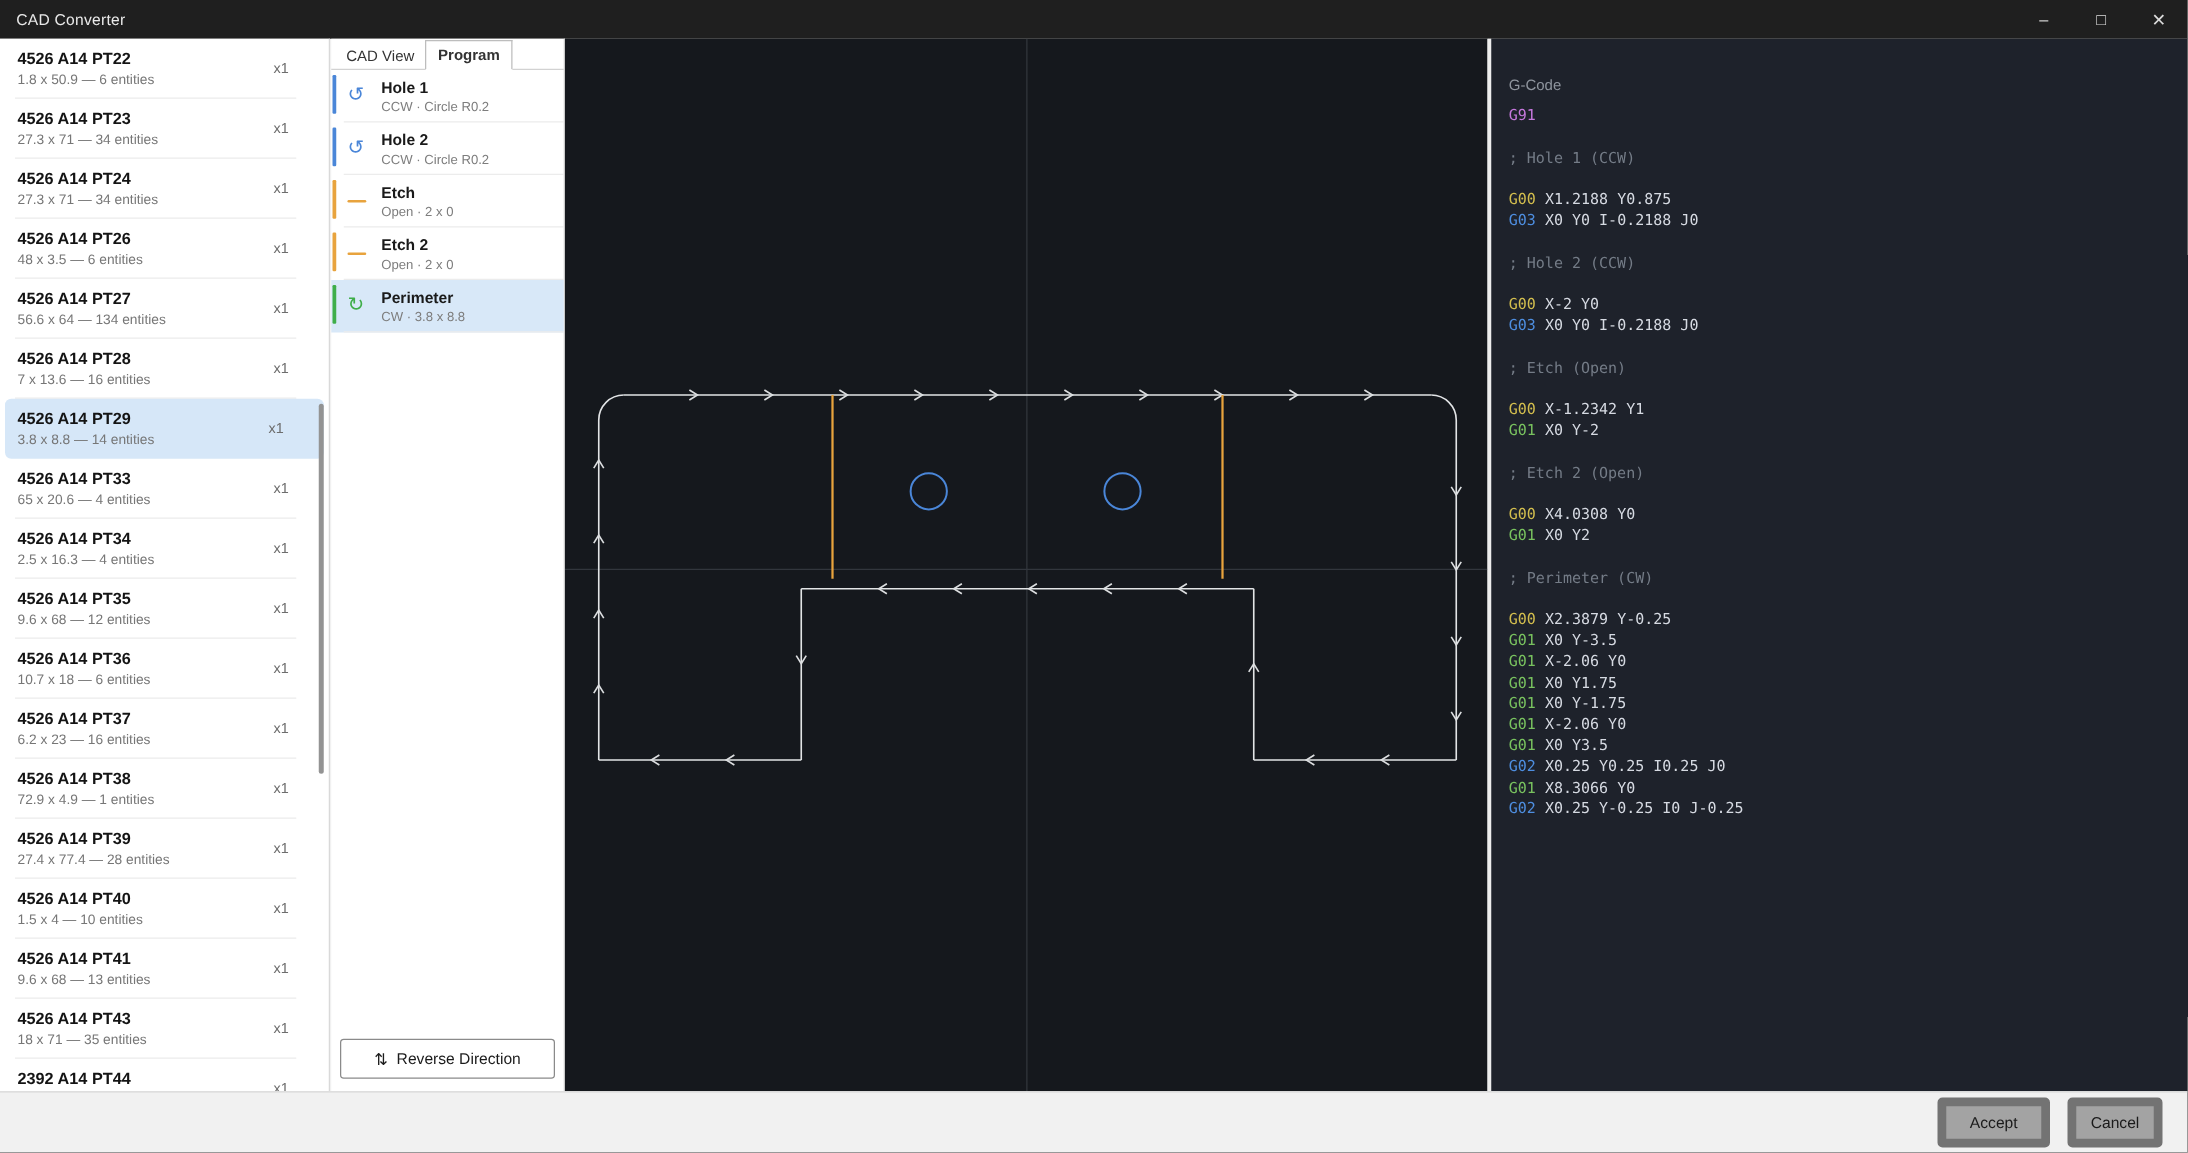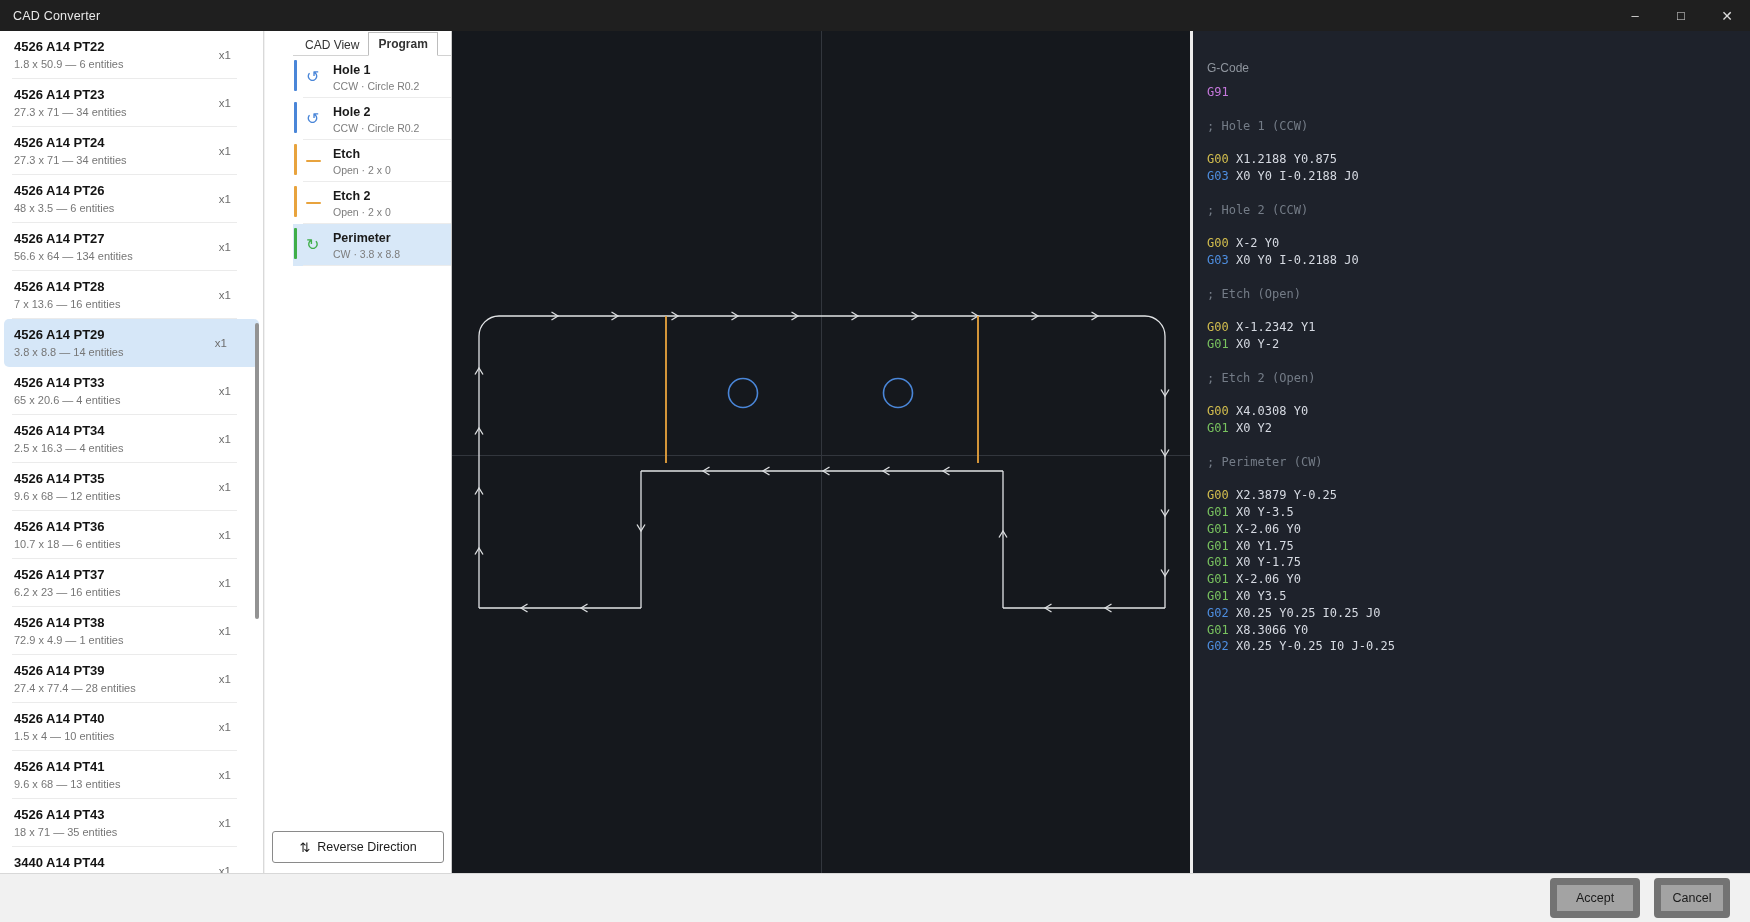--- a/index.html
+++ b/index.html
@@ -28,21 +28,21 @@
   .part-item.selected::after { background:transparent; }
   .part-name { font-size:13px; font-weight:bold; color:#141414; line-height:17px; }
   .part-meta { font-size:11px; color:#767676; line-height:15px; margin-top:2px; }
   .part-qty  { position:absolute; right:32px; top:50%; transform:translateY(-50%);
                font-size:11.5px; color:#6d6d6d; }
   .side-scrollbar { position:absolute; right:4px; top:292px; width:4px; height:296px;
                     background:#939393; border-radius:2px; }
 
   
   .midpanel { position:absolute; left:265px; top:0; width:187px; height:842px; background:#ffffff;
-              border-right:1px solid #c9c9c9;padding-left:28px; }
+              border-right:1px solid #c9c9c9; }
   .tabstrip { display:flex; align-items:flex-end; height:25px; padding-left:3px;
               border-bottom:1px solid #d2d2d2; }
   .tab { font-size:12px; color:#333; padding:4px 9px 4px 9px; position:relative; top:1px; cursor:default; }
   .tab.active { background:#fff; border:1px solid #bdbdbd; border-bottom:1px solid #fff; font-weight:bold; }
   .ops { }
   .op-item { position:relative; height:42px; padding:6px 4px 0 40px; cursor:default; }
   .op-item::after { content:''; position:absolute; left:10px; right:0; bottom:0; height:1px; background:#ececec; }
   .op-item.selected { background:#d8e8f8; }
   .op-bar { position:absolute; left:1px; top:4px; bottom:7px; width:3px; border-radius:1px; }
   .op-icon { position:absolute; left:13px; top:50%; transform:translateY(-50%);
@@ -182,21 +182,21 @@
     <div class="part-name">4526 A14 PT41</div>
     <div class="part-meta">9.6 x 68 — 13 entities</div>
     <div class="part-qty">x1</div>
   </div>
           <div class="part-item">
     <div class="part-name">4526 A14 PT43</div>
     <div class="part-meta">18 x 71 — 35 entities</div>
     <div class="part-qty">x1</div>
   </div>
           <div class="part-item">
-    <div class="part-name">3440 A14 PT44</div>
+    <div class="part-name">2392 A14 PT44</div>
     <div class="part-meta"></div>
     <div class="part-qty">x1</div>
   </div>
         </div>
       <div class="side-scrollbar"></div>
     </div>
 
     <div class="midpanel">
       <div class="tabstrip">
         <div class="tab">CAD View</div>

